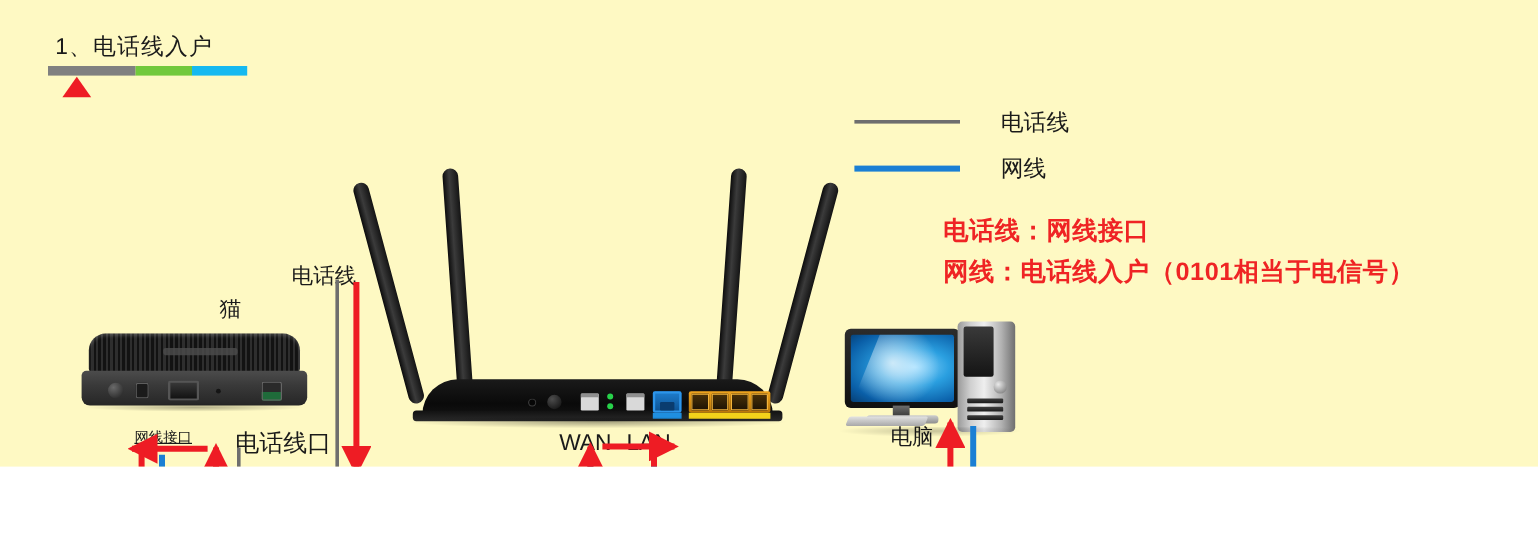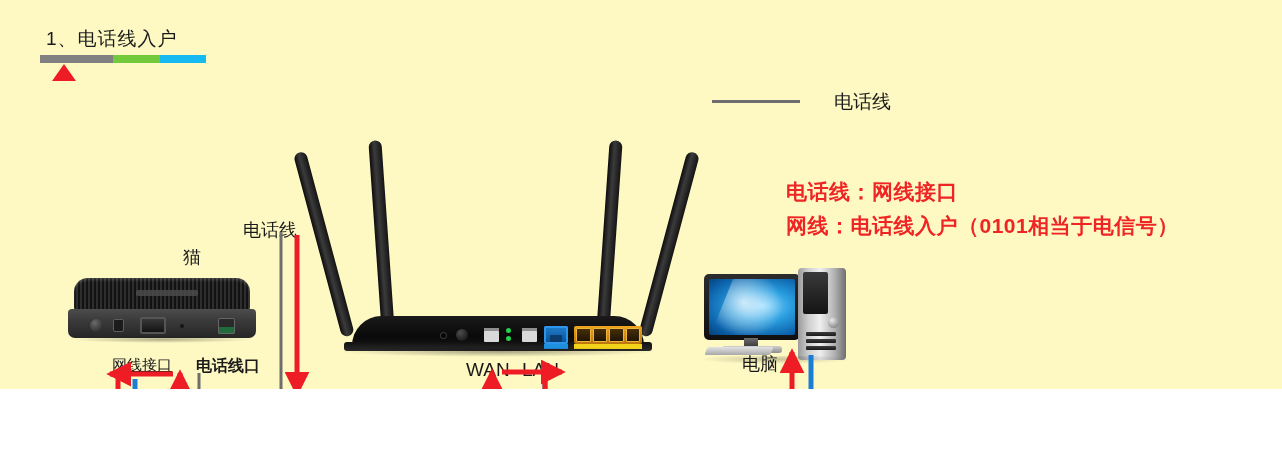--- a/index.html
+++ b/index.html
@@ -65,22 +65,22 @@
   #note-3 { left: 898px; top: 310px; }
 
   
   .dev-label {
     font-size: 18px;
     color: #1a1a1a;
     white-space: nowrap;
   }
   #label-modem   { left: 183px; top: 245px; }
   #label-phoneline-top { left: 243px; top: 218px; }
-  #label-lanport { left: 112px; top: 356px; font-size: 15px; text-decoration: underline; }
-  #label-telport { left: 196px; top: 356px; font-size: 16px; font-weight: bold; }
+  #label-lanport { left: 112px; top: 356px; font-size: 12px; text-decoration: underline; }
+  #label-telport { left: 196px; top: 356px; font-size: 20px; }
   #label-wan     { left: 466px; top: 359px; font-size: 19px; }
   #label-lan     { left: 522px; top: 359px; font-size: 19px; }
   #label-pc      { left: 742px; top: 352px; }
 
   
   
   #modem { left: 68px; top: 278px; width: 188px; height: 60px; }
   #modem .m-top {
     position: absolute; left: 6px; top: 0; width: 176px; height: 33px;
     background: linear-gradient(180deg,#2b2b2b 0%,#141414 55%,#1d1d1d 100%);
@@ -214,20 +214,24 @@
     <div class="seg seg-green"></div>
     <div class="seg seg-cyan"></div>
   </div>
   <div class="abs" id="header-marker"></div>
 
   <div class="abs" id="legend">
     <div class="legend-row">
       <div class="legend-swatch phone"></div>
       <div class="legend-text">电话线</div>
     </div>
+    <div class="legend-row">
+      <div class="legend-swatch lan"></div>
+      <div class="legend-text">网线</div>
+    </div>
   </div>
 
   <div class="abs red-note" id="note-1">电话线：网线接口</div>
   <div class="abs red-note" id="note-2">网线：电话线入户（0101相当于电信号）</div>
 
   <div class="abs dev-label" id="label-modem">猫</div>
   <div class="abs dev-label" id="label-phoneline-top">电话线</div>
   <div class="abs dev-label" id="label-lanport">网线接口</div>
   <div class="abs dev-label" id="label-telport">电话线口</div>
   <div class="abs dev-label" id="label-wan">WAN</div>

